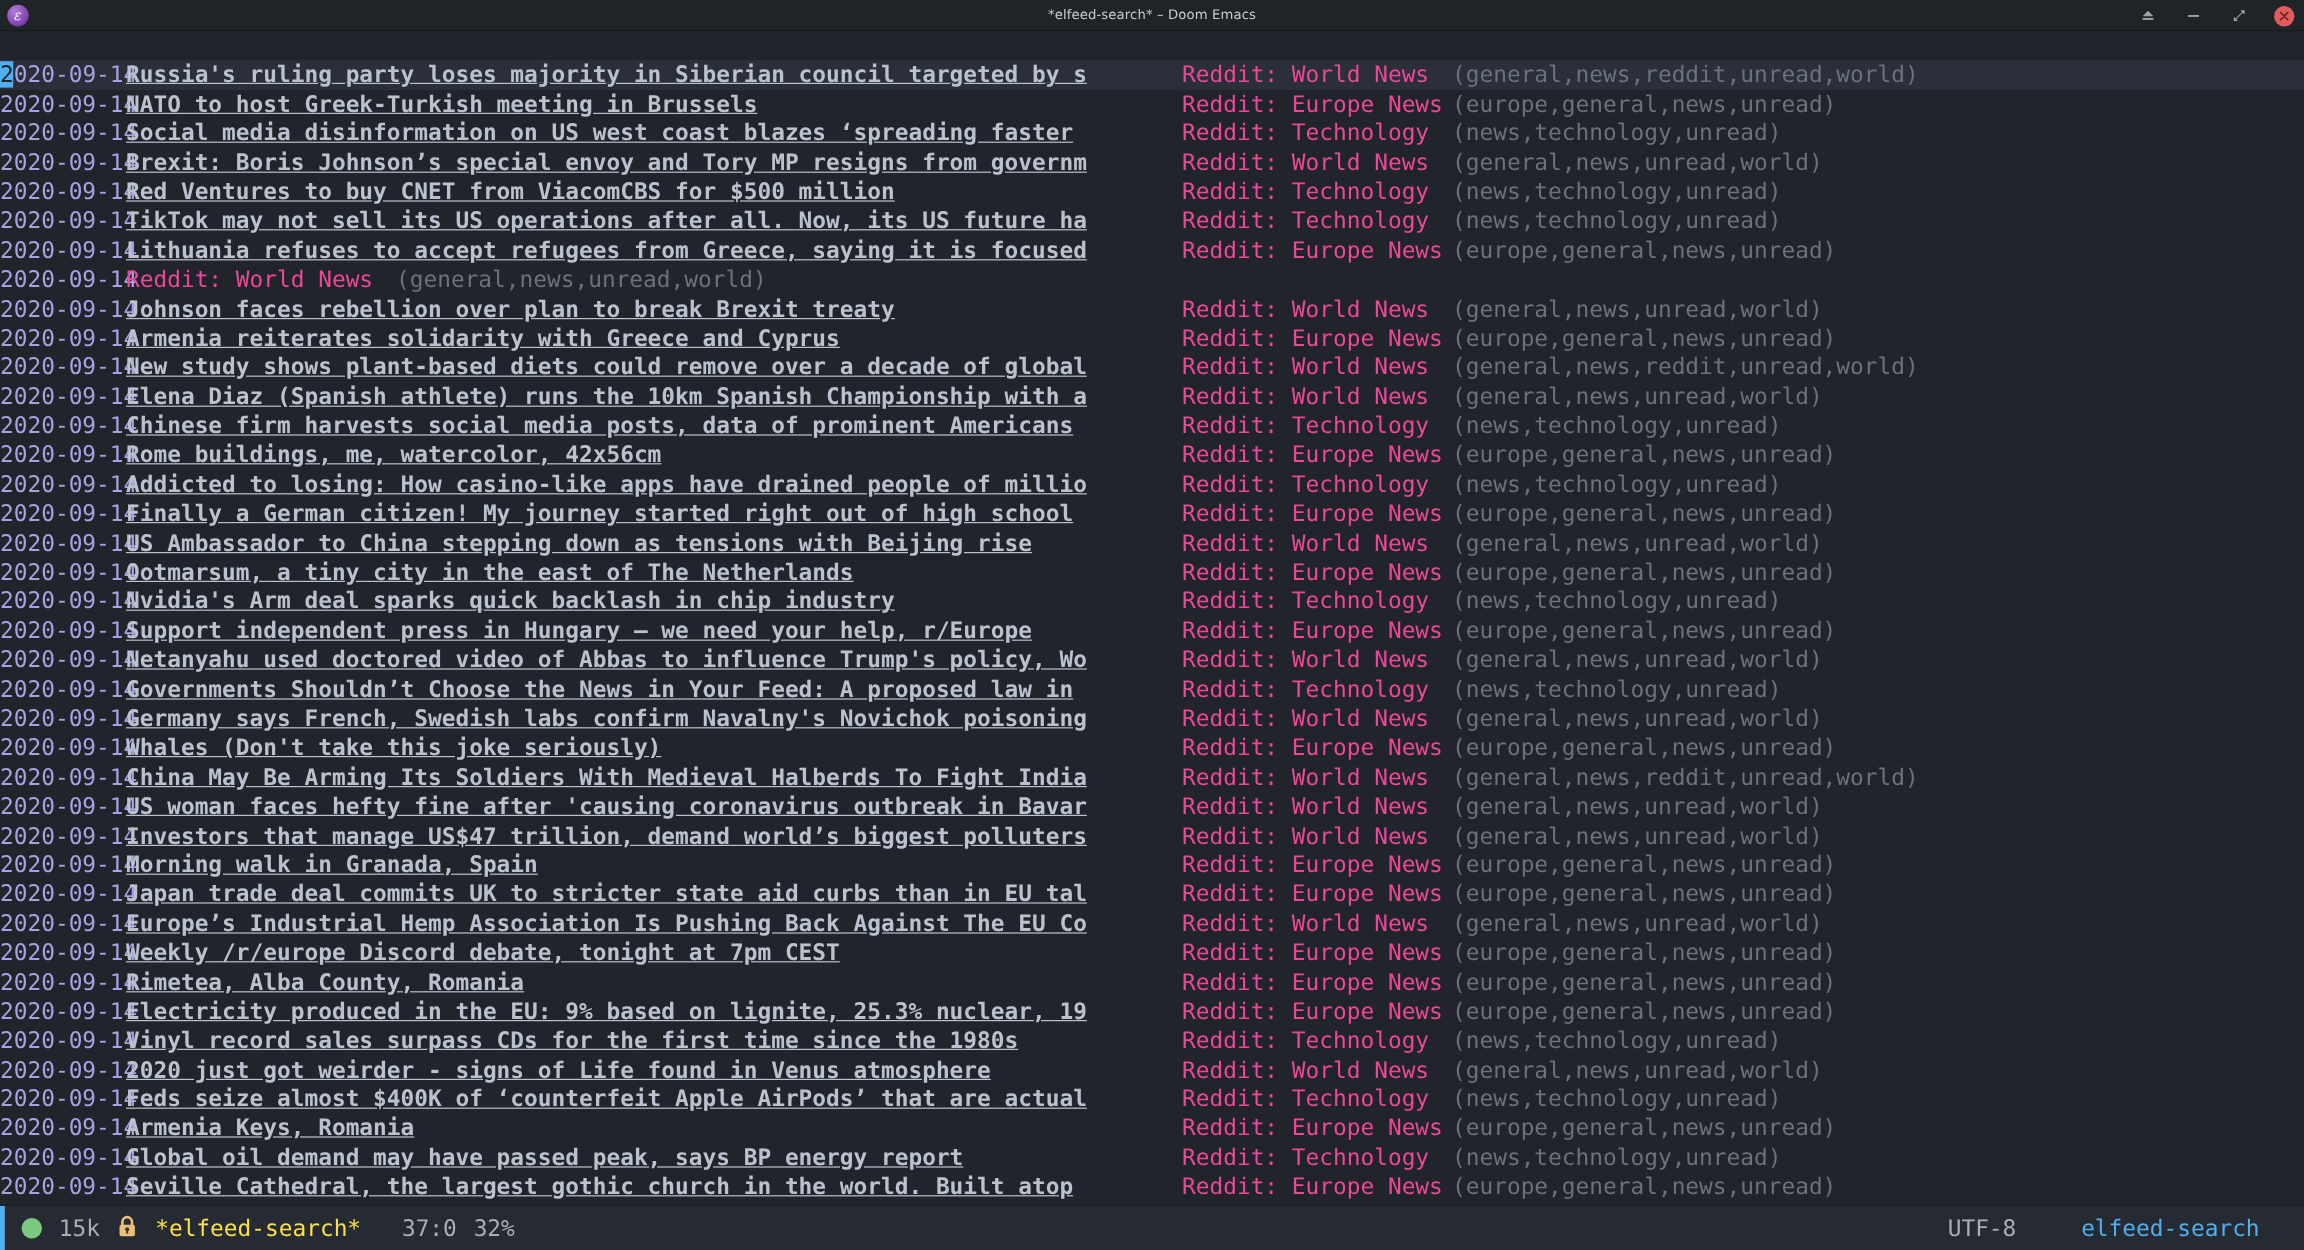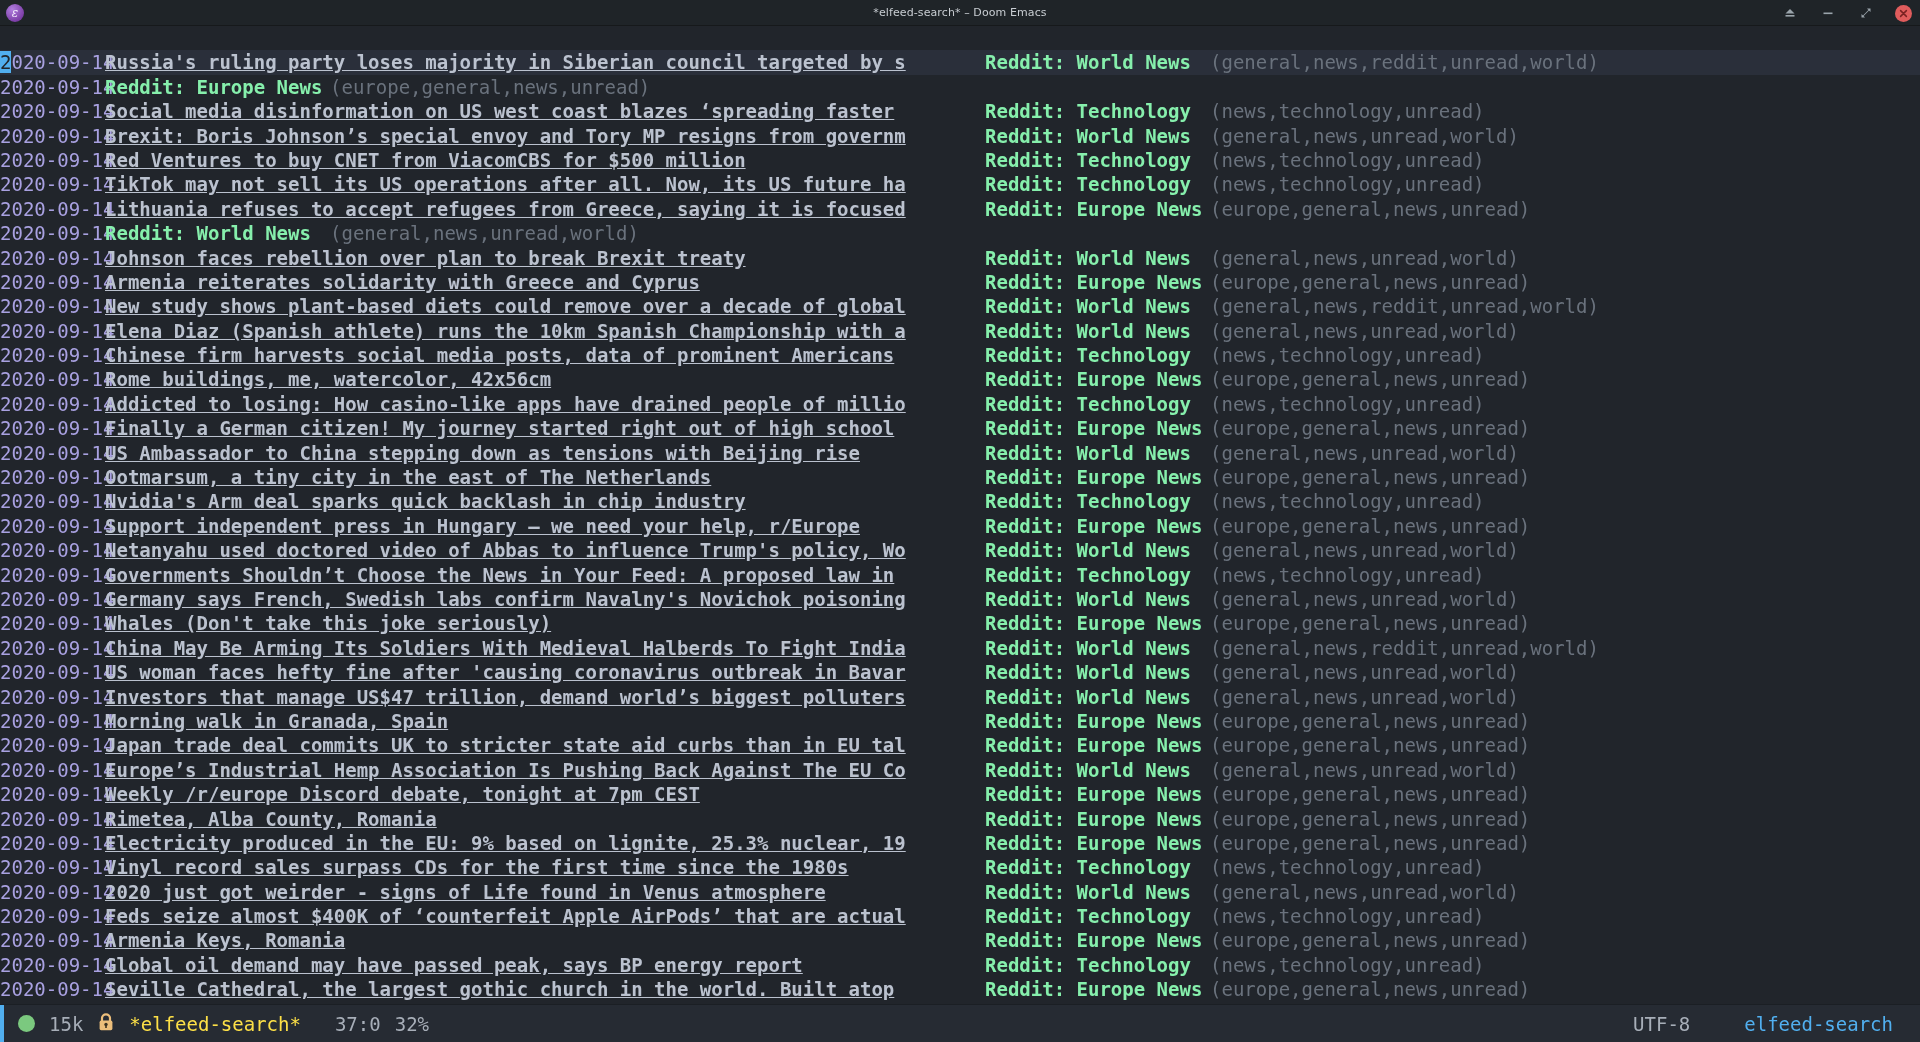--- a/index.html
+++ b/index.html
@@ -88,21 +88,21 @@
     align-items: center;
     height: 24.4px;
     line-height: 24.4px;
     white-space: pre;
     font-size: 19px;
   }
   .row.current { background: #2a2f3a; }
 
   .c-date  { color: #a9a1e1; }
   .c-title { color: #bbc2cf; font-weight: bold; text-decoration: underline; }
-  .c-feed  { color: #86efac; font-weight: bold; }
+  .c-feed  { color: #ec4899; font-weight: normal; }
   .c-tags  { color: #6a727d; }
 
   .col-date  { width: 105px; flex: 0 0 105px; }
   .col-title { width: 880px; flex: 0 0 880px; overflow: hidden; }
   .col-feed  { width: 225px; flex: 0 0 225px; }
   .col-tags  { flex: 0 0 auto; }
 
   .cursor {
     background: #51afef;
     color: #21252b;
@@ -125,21 +125,21 @@
     background: #51afef;
     flex: 0 0 4px;
   }
   #modeline .ml-left {
     display: flex; align-items: center; gap: 14px;
     padding-left: 14px;
   }
   #modeline .ml-right {
     margin-left: auto;
     display: flex; align-items: center; gap: 22px;
-    padding-right: 27px;
+    padding-right: 37px;
   }
   .dot-green {
     width: 17px; height: 17px; border-radius: 50%;
     background: #7bc97f; display: inline-block;
   }
   .lock-icon { font-size: 18px; color: #ECBE7B; line-height: 1; }
   .ml-major { color: #51afef; margin-left: 32px; }
   .ml-text { color: #fde047; text-align: center; }
   .ml-dim { color: #a7aeb8; }
   #modeline .spacer-sm { width: 6px; }
@@ -179,21 +179,21 @@
     </div>
   </div>
 </div>
 
 <div id="buffer">
   <div class="line" id="header-line">
     <span>Updated 2020-09-14 19:43, </span><span class="hl-count">104/115:7</span><span>, </span><span class="hl-filter">@1-month-ago</span>
   </div>
   <div id="rows">
       <div class="row current"><span class="col-date c-date"><span class="cursor">2</span>020-09-14</span><span class="col-title c-title">Russia's ruling party loses majority in Siberian council targeted by s</span><span class="col-feed c-feed">Reddit: World News</span><span class="col-tags c-tags">(general,news,reddit,unread,world)</span></div>
-      <div class="row"><span class="col-date c-date">2020-09-14</span><span class="col-feed c-feed">Reddit: Europe News</span><span class="col-tags c-tags">(europe,general,news,unread)</span></div>
+      <div class="row"><span class="col-date c-date">2020-09-14</span><span class="col-title c-title">NATO to host Greek-Turkish meeting in Brussels</span><span class="col-feed c-feed">Reddit: Europe News</span><span class="col-tags c-tags">(europe,general,news,unread)</span></div>
       <div class="row"><span class="col-date c-date">2020-09-14</span><span class="col-title c-title">Social media disinformation on US west coast blazes ‘spreading faster</span><span class="col-feed c-feed">Reddit: Technology</span><span class="col-tags c-tags">(news,technology,unread)</span></div>
       <div class="row"><span class="col-date c-date">2020-09-14</span><span class="col-title c-title">Brexit: Boris Johnson’s special envoy and Tory MP resigns from governm</span><span class="col-feed c-feed">Reddit: World News</span><span class="col-tags c-tags">(general,news,unread,world)</span></div>
       <div class="row"><span class="col-date c-date">2020-09-14</span><span class="col-title c-title">Red Ventures to buy CNET from ViacomCBS for $500 million</span><span class="col-feed c-feed">Reddit: Technology</span><span class="col-tags c-tags">(news,technology,unread)</span></div>
       <div class="row"><span class="col-date c-date">2020-09-14</span><span class="col-title c-title">TikTok may not sell its US operations after all. Now, its US future ha</span><span class="col-feed c-feed">Reddit: Technology</span><span class="col-tags c-tags">(news,technology,unread)</span></div>
       <div class="row"><span class="col-date c-date">2020-09-14</span><span class="col-title c-title">Lithuania refuses to accept refugees from Greece, saying it is focused</span><span class="col-feed c-feed">Reddit: Europe News</span><span class="col-tags c-tags">(europe,general,news,unread)</span></div>
       <div class="row"><span class="col-date c-date">2020-09-14</span><span class="col-feed c-feed">Reddit: World News</span><span class="col-tags c-tags">(general,news,unread,world)</span></div>
       <div class="row"><span class="col-date c-date">2020-09-14</span><span class="col-title c-title">Johnson faces rebellion over plan to break Brexit treaty</span><span class="col-feed c-feed">Reddit: World News</span><span class="col-tags c-tags">(general,news,unread,world)</span></div>
       <div class="row"><span class="col-date c-date">2020-09-14</span><span class="col-title c-title">Armenia reiterates solidarity with Greece and Cyprus</span><span class="col-feed c-feed">Reddit: Europe News</span><span class="col-tags c-tags">(europe,general,news,unread)</span></div>
       <div class="row"><span class="col-date c-date">2020-09-14</span><span class="col-title c-title">New study shows plant-based diets could remove over a decade of global</span><span class="col-feed c-feed">Reddit: World News</span><span class="col-tags c-tags">(general,news,reddit,unread,world)</span></div>
       <div class="row"><span class="col-date c-date">2020-09-14</span><span class="col-title c-title">Elena Diaz (Spanish athlete) runs the 10km Spanish Championship with a</span><span class="col-feed c-feed">Reddit: World News</span><span class="col-tags c-tags">(general,news,unread,world)</span></div>

